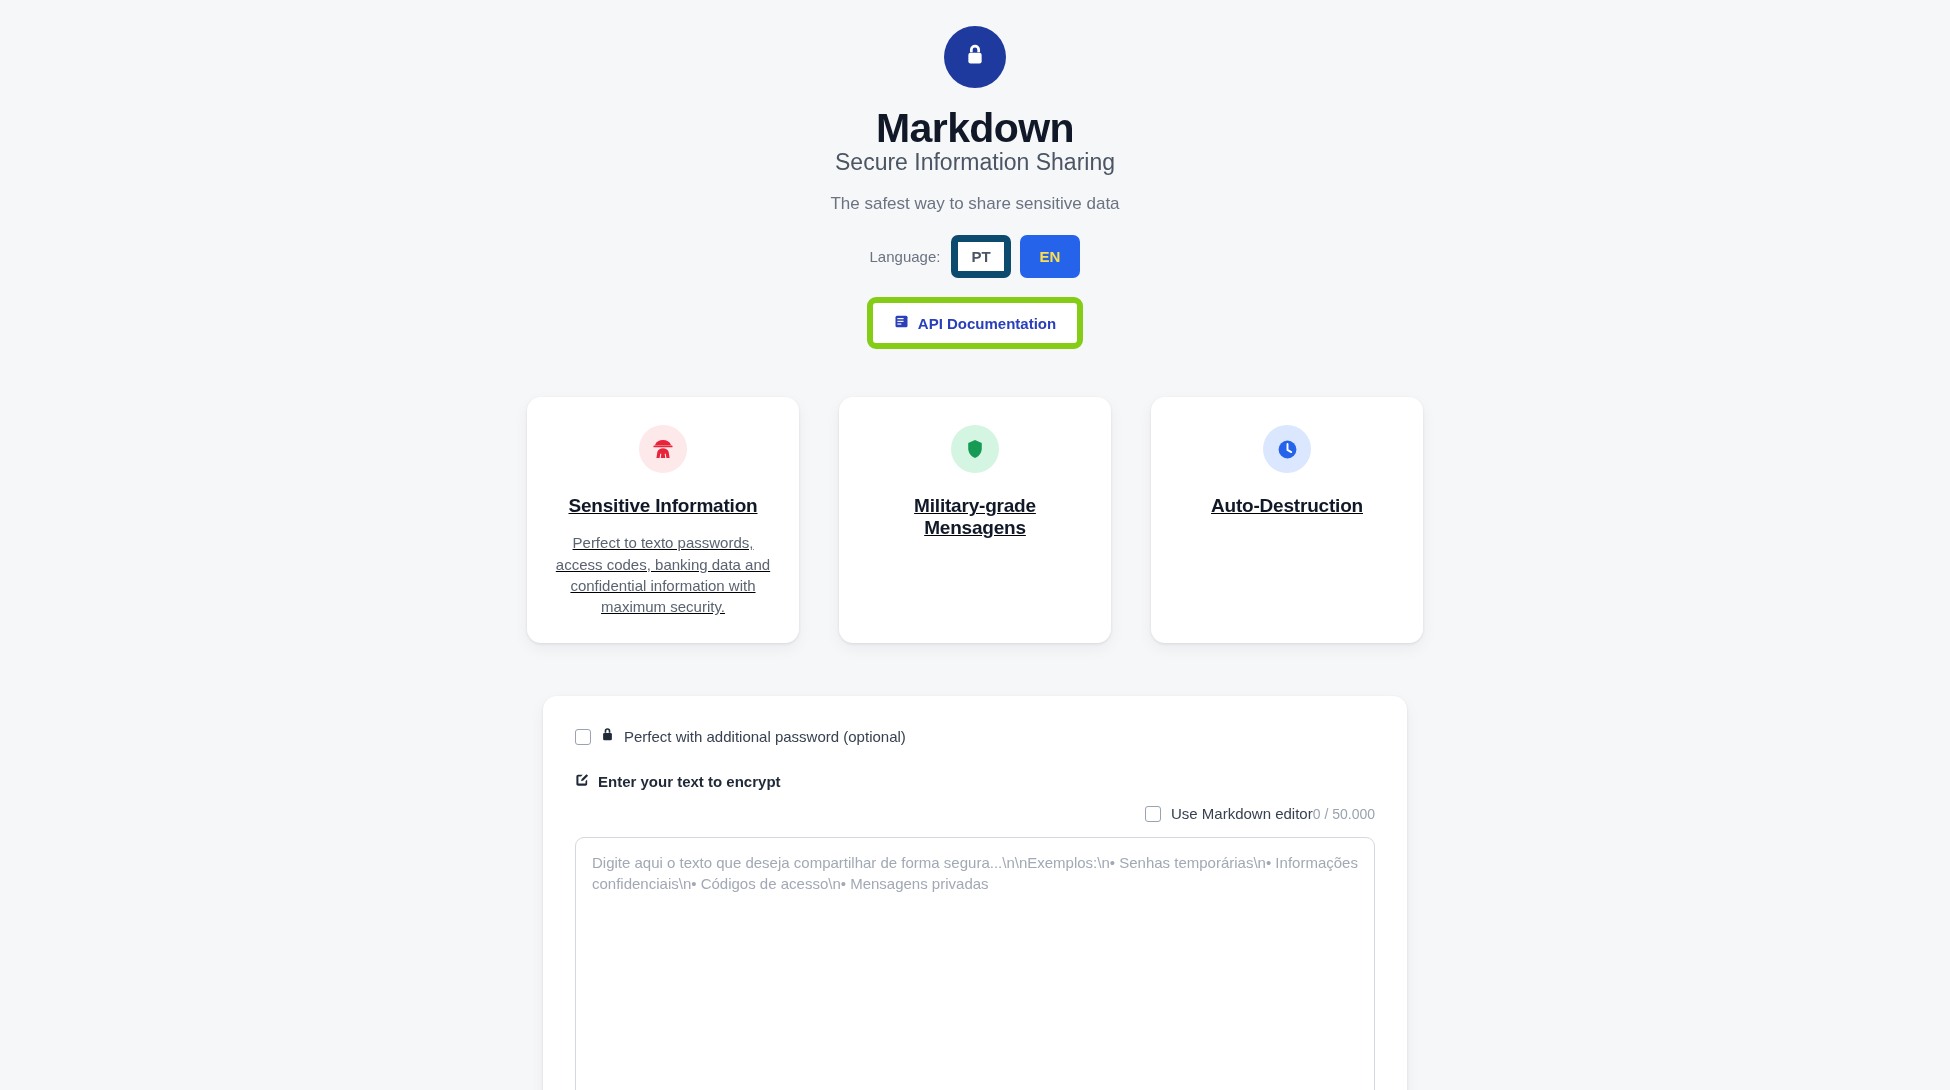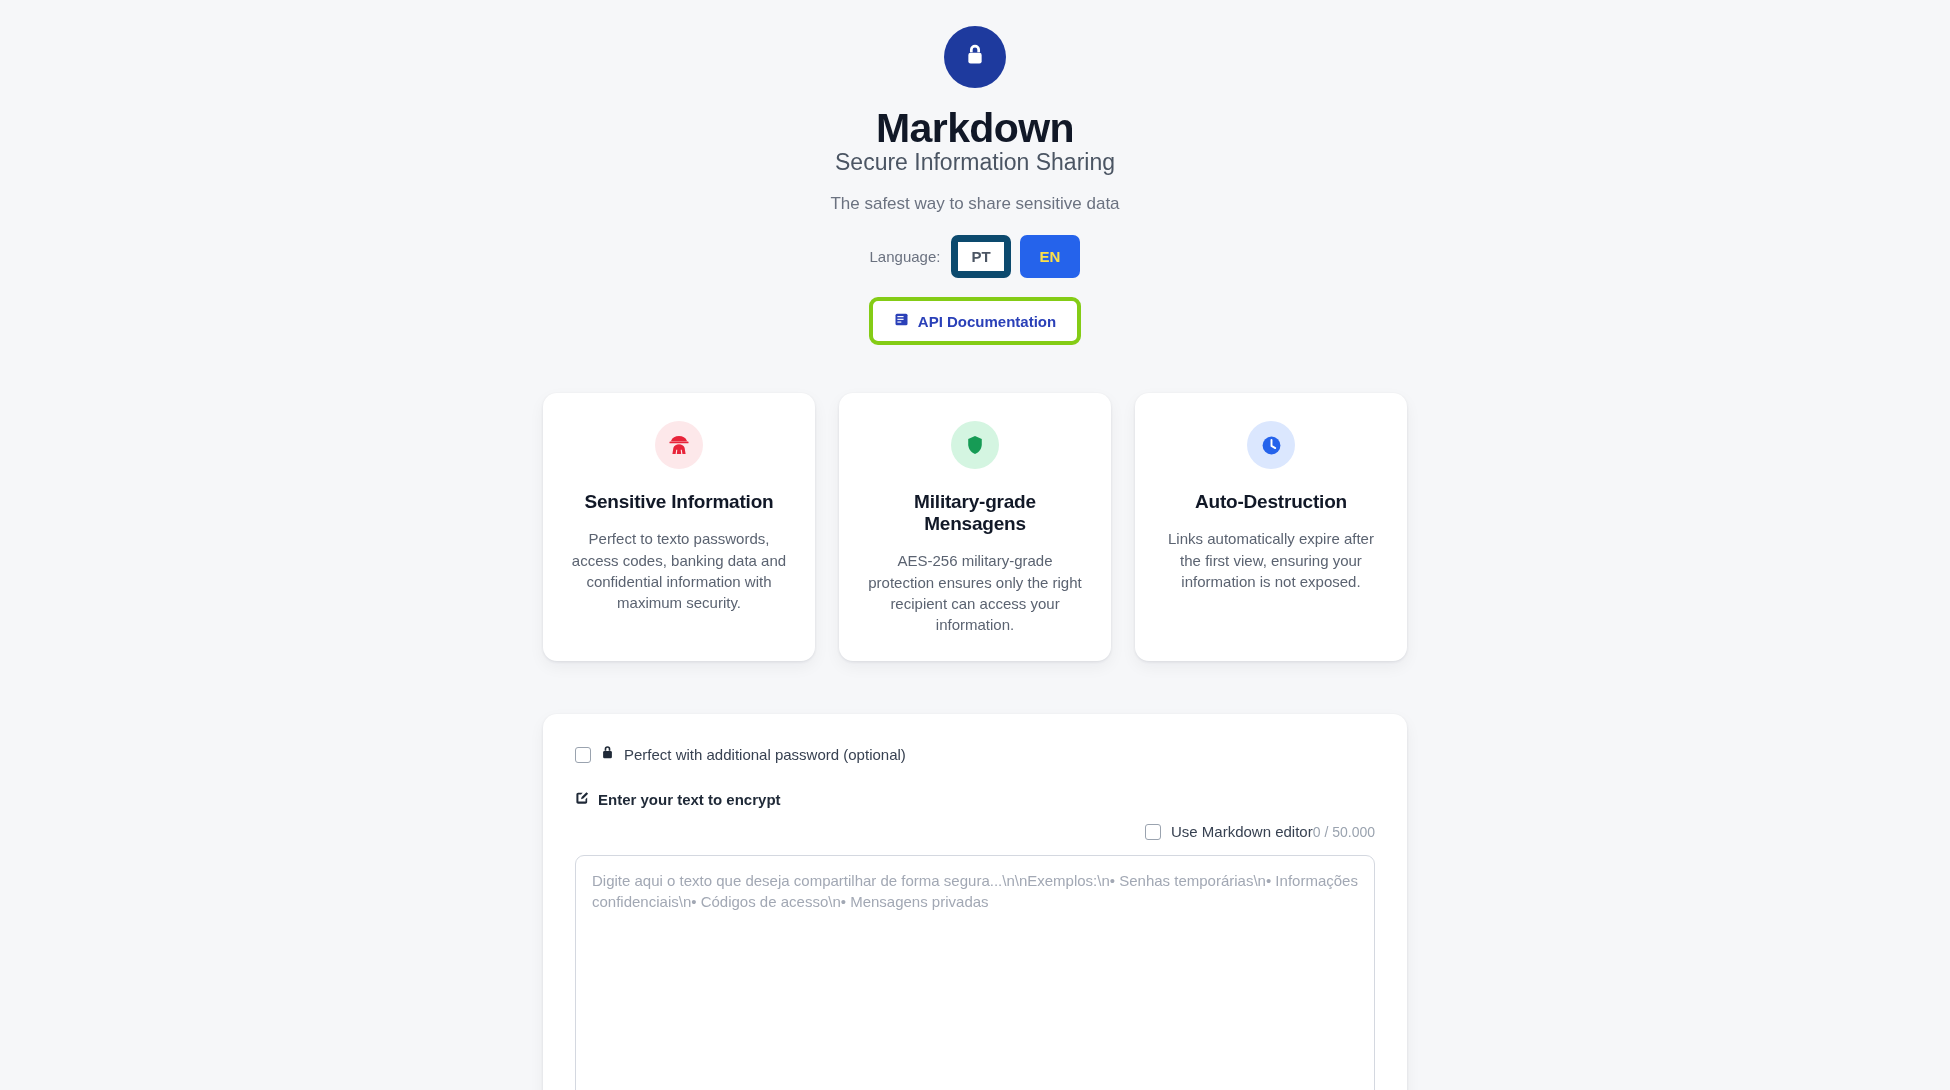--- a/index.html
+++ b/index.html
@@ -48,28 +48,28 @@
   }
   .lang-btn.active {
     background: #2563eb; border-color: #2563eb; color: #fde047;
   }
 
   
   .api-btn {
     display: inline-flex; align-items: center; gap: 9px;
     margin-top: 19px;
     padding: 11px 21px; border-radius: 9px;
-    border: 4px solid #84cc16; background: #ffffff;
+    border: 6px solid #84cc16; background: #ffffff;
     color: #2a40b8; font-size: 15px; font-weight: 600;
     font-family: "Liberation Sans", sans-serif; cursor: pointer;
   }
 
   
   .cards {
-    display: flex; gap: 24px; margin-top: 48px;
+    display: flex; gap: 40px; margin-top: 48px; text-decoration: underline;
   }
   .card {
     width: 272px; min-height: 227px;
     background: #ffffff; border-radius: 14px;
     box-shadow: 0 1px 3px rgba(16,24,40,.09), 0 6px 16px rgba(16,24,40,.05);
     padding: 28px 26px 26px;
     display: flex; flex-direction: column; align-items: center;
   }
   .card-icon {
     width: 48px; height: 48px; border-radius: 50%;
@@ -170,32 +170,30 @@
       <div class="card-desc">Perfect to texto passwords, access codes, banking data and confidential information with maximum security.</div>
     </div>
 
     <div class="card">
       <div class="card-icon ic-green">
         <svg width="22" height="22" viewBox="0 0 24 24" fill="#169b55">
           <path d="M12 2.3 4.6 5.4v6.1c0 4.6 3.1 8.9 7.4 10.2 4.3-1.3 7.4-5.6 7.4-10.2V5.4L12 2.3z"></path>
         </svg>
       </div>
       <div class="card-title">Military-grade Mensagens</div>
-      <div class="card-desc">AES-256 military-grade protection ensures only the right recipient can access your information.</div>
     </div>
 
     <div class="card">
       <div class="card-icon ic-blue">
         <svg width="23" height="23" viewBox="0 0 24 24">
           <circle cx="12" cy="12" r="9.3" fill="#2563eb"></circle>
           <path d="M12 6.3v6.1l3.9 2.3" stroke="#ffffff" stroke-width="2" stroke-linecap="round" fill="none"></path>
         </svg>
       </div>
       <div class="card-title">Auto-Destruction</div>
-      <div class="card-desc">Links automatically expire after the first view, ensuring your information is not exposed.</div>
     </div>
 
   </div>
 
   <div class="form-card">
 
     <div class="check-row">
       <div class="cb"></div>
       <span>
         <svg width="13" height="15" viewBox="0 0 16 18" fill="#1f2937">

